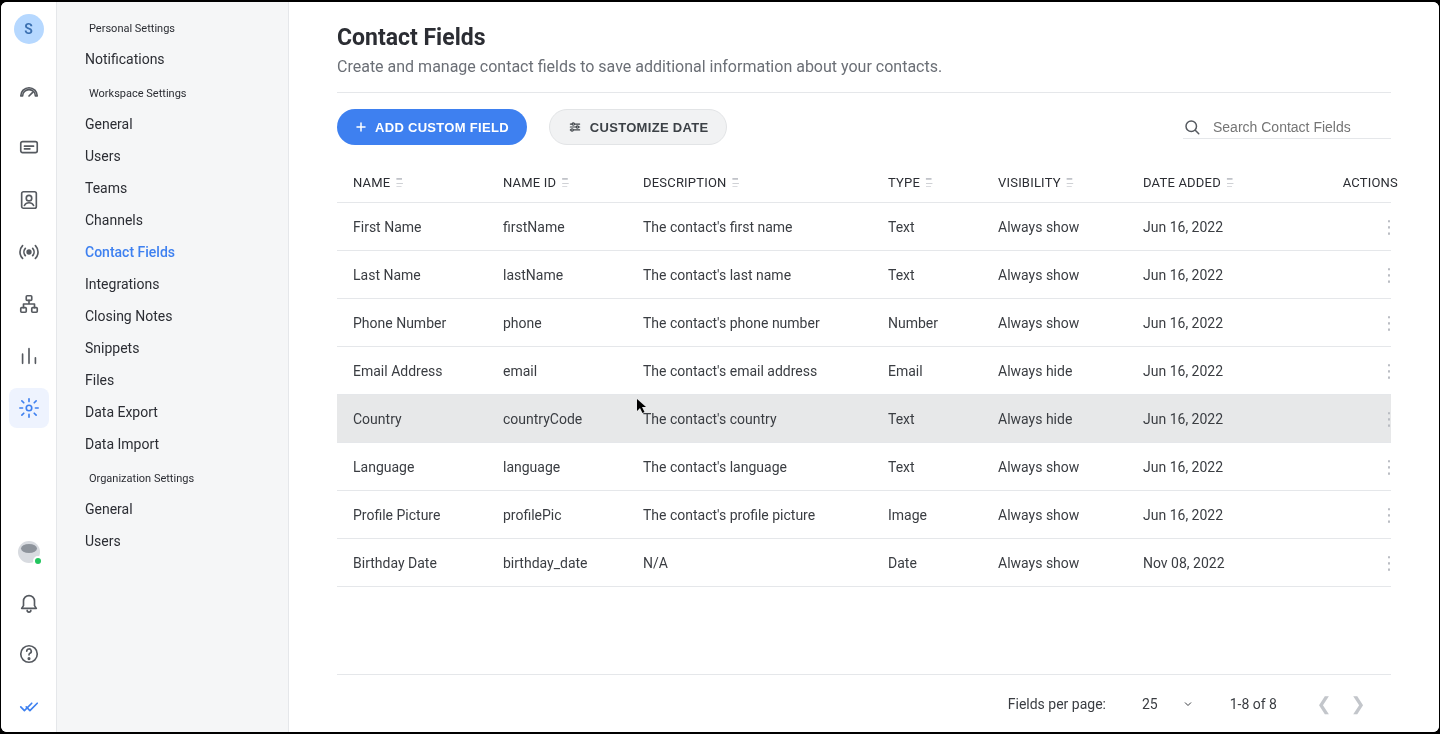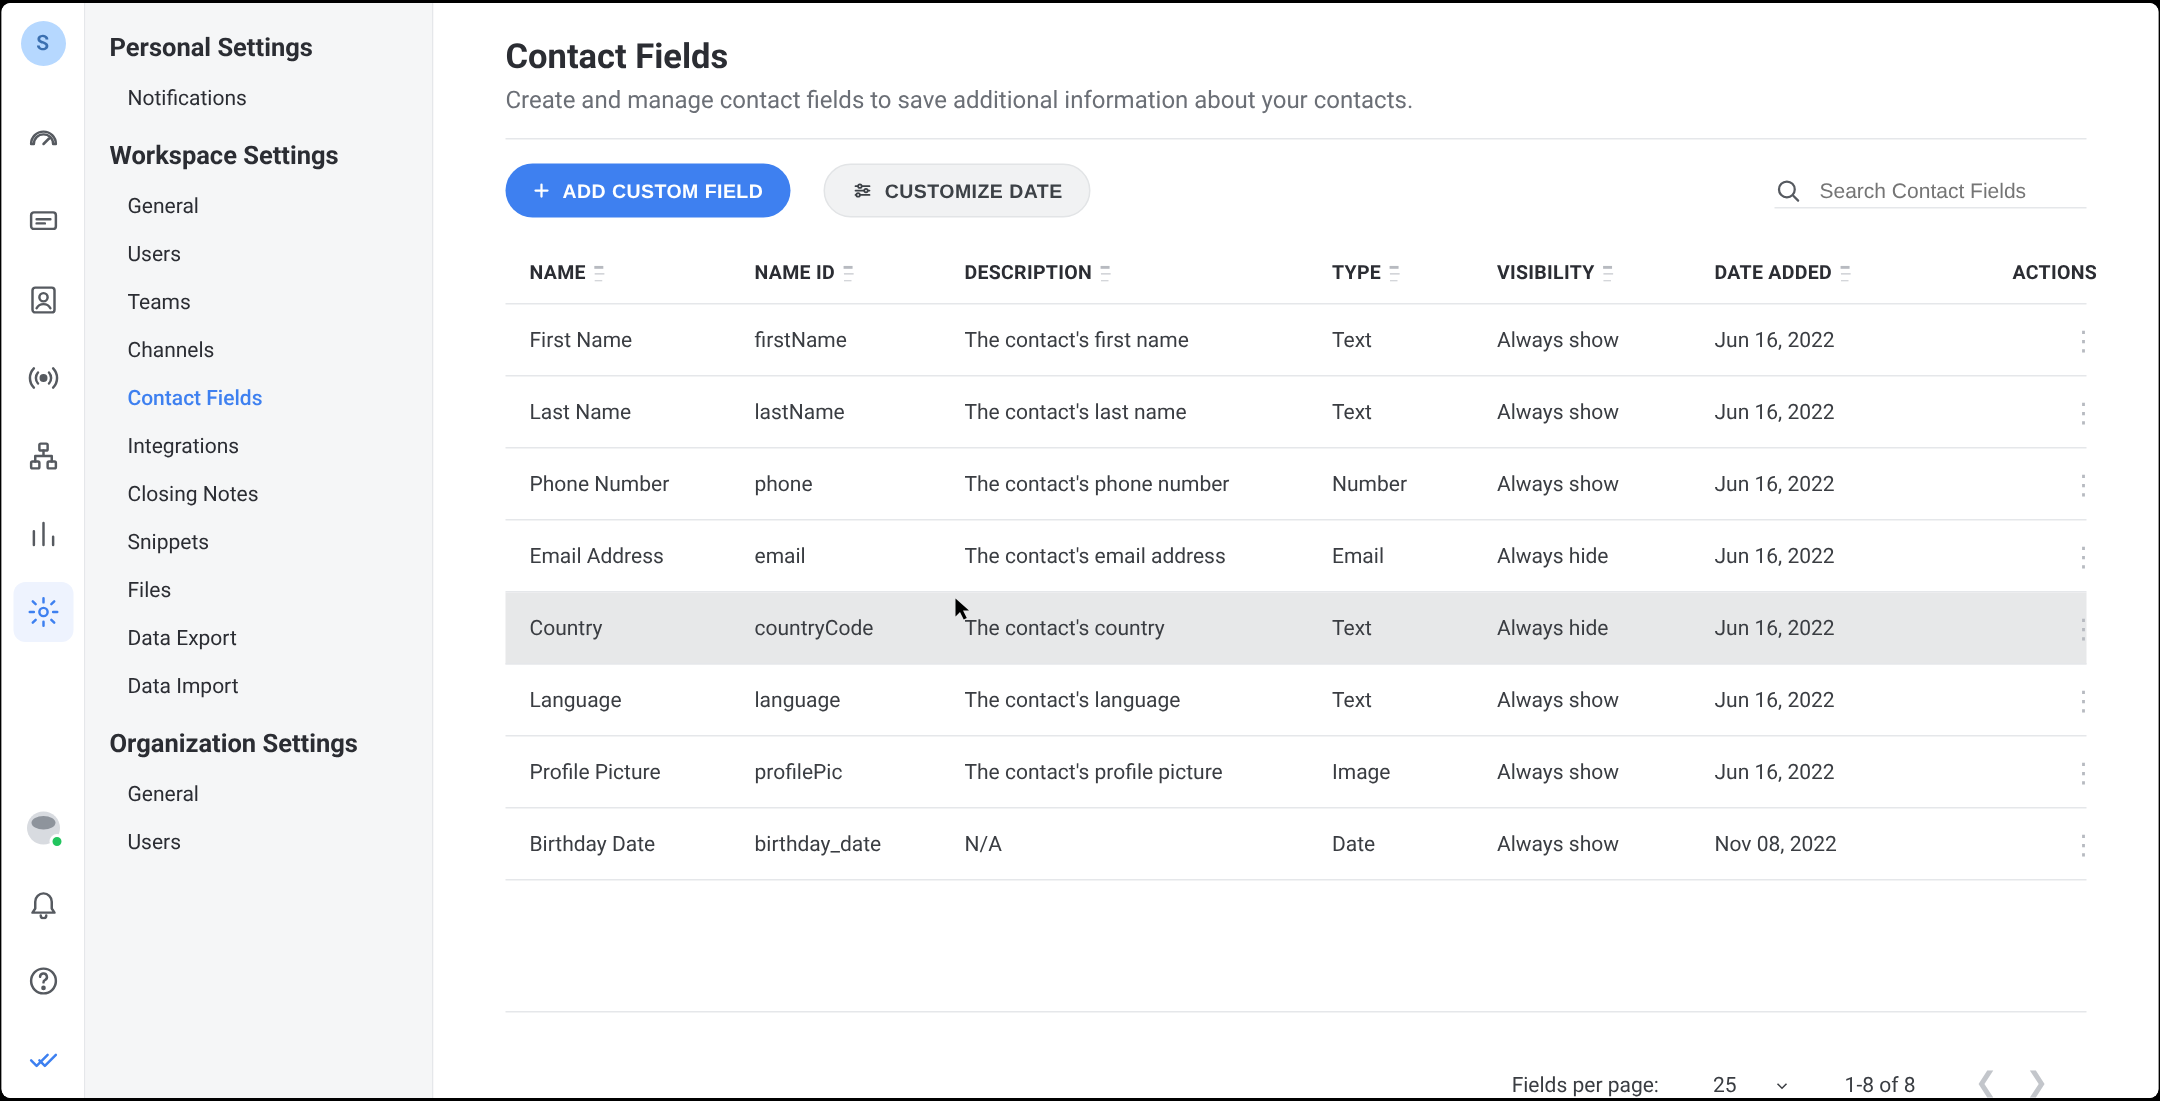--- a/index.html
+++ b/index.html
@@ -67,24 +67,24 @@
   
   .sidebar{
     width:232px;
     background:var(--side-bg);
     border-right:1px solid var(--border);
     padding:20px 12px 8px 16px;
     flex-shrink:0;
     overflow:auto;
   }
   .side-section{
-    font-size:17px;
-    font-weight:700;
+    font-size:11px;
+    font-weight:400;
     color:var(--text);
-    margin:12px 0 8px 0;
+    margin:12px 0 8px 16px;
   }
   .side-section:first-child{margin-top:0;}
   .side-item{
     font-size:14px;
     color:var(--text);
     padding:8px 4px 8px 12px;
     border-radius:6px;
     cursor:pointer;
   }
   .side-item.active{
@@ -156,41 +156,41 @@
   .thead,.trow{
     display:grid;
     grid-template-columns: 150px 140px 245px 110px 145px 165px 100px;
     align-items:center;
     border-bottom:1px solid var(--border);
     padding:0 16px;
   }
   .thead{
     height:40px;
     font-size:13px;
-    font-weight:700;
+    font-weight:400;
     letter-spacing:.2px;
   }
   .th{display:flex;align-items:center;gap:6px;}
   .sort-glyph{
     display:inline-flex;flex-direction:column;line-height:4px;color:#b7bac0;font-size:9px;
   }
   .trow{
     height:48px;
     font-size:14px;
     color:#3a3d42;
   }
   .trow.hovered{background:var(--hover);}
   .actions-cell{display:flex;justify-content:flex-end; padding-right:10px;}
   .kebab{color:#b7bac0;cursor:pointer; font-size:18px;}
 
   .pager{
     margin-top:auto;
     border-top:1px solid var(--border);
     height:58px;
-    display:flex;align-items:flex-end;justify-content:flex-end;
+    display:flex;align-items:center;justify-content:flex-end;
     padding:0 16px;
     font-size:14px;color:#3a3d42;
   }
   .pager .sel{
     display:inline-flex;align-items:center;gap:24px;margin:0 36px;cursor:pointer;
   }
   .pager-nav{width:34px;text-align:center;color:#c3c6cb;cursor:pointer;font-size:18px;}
 
   
   .fake-cursor{

